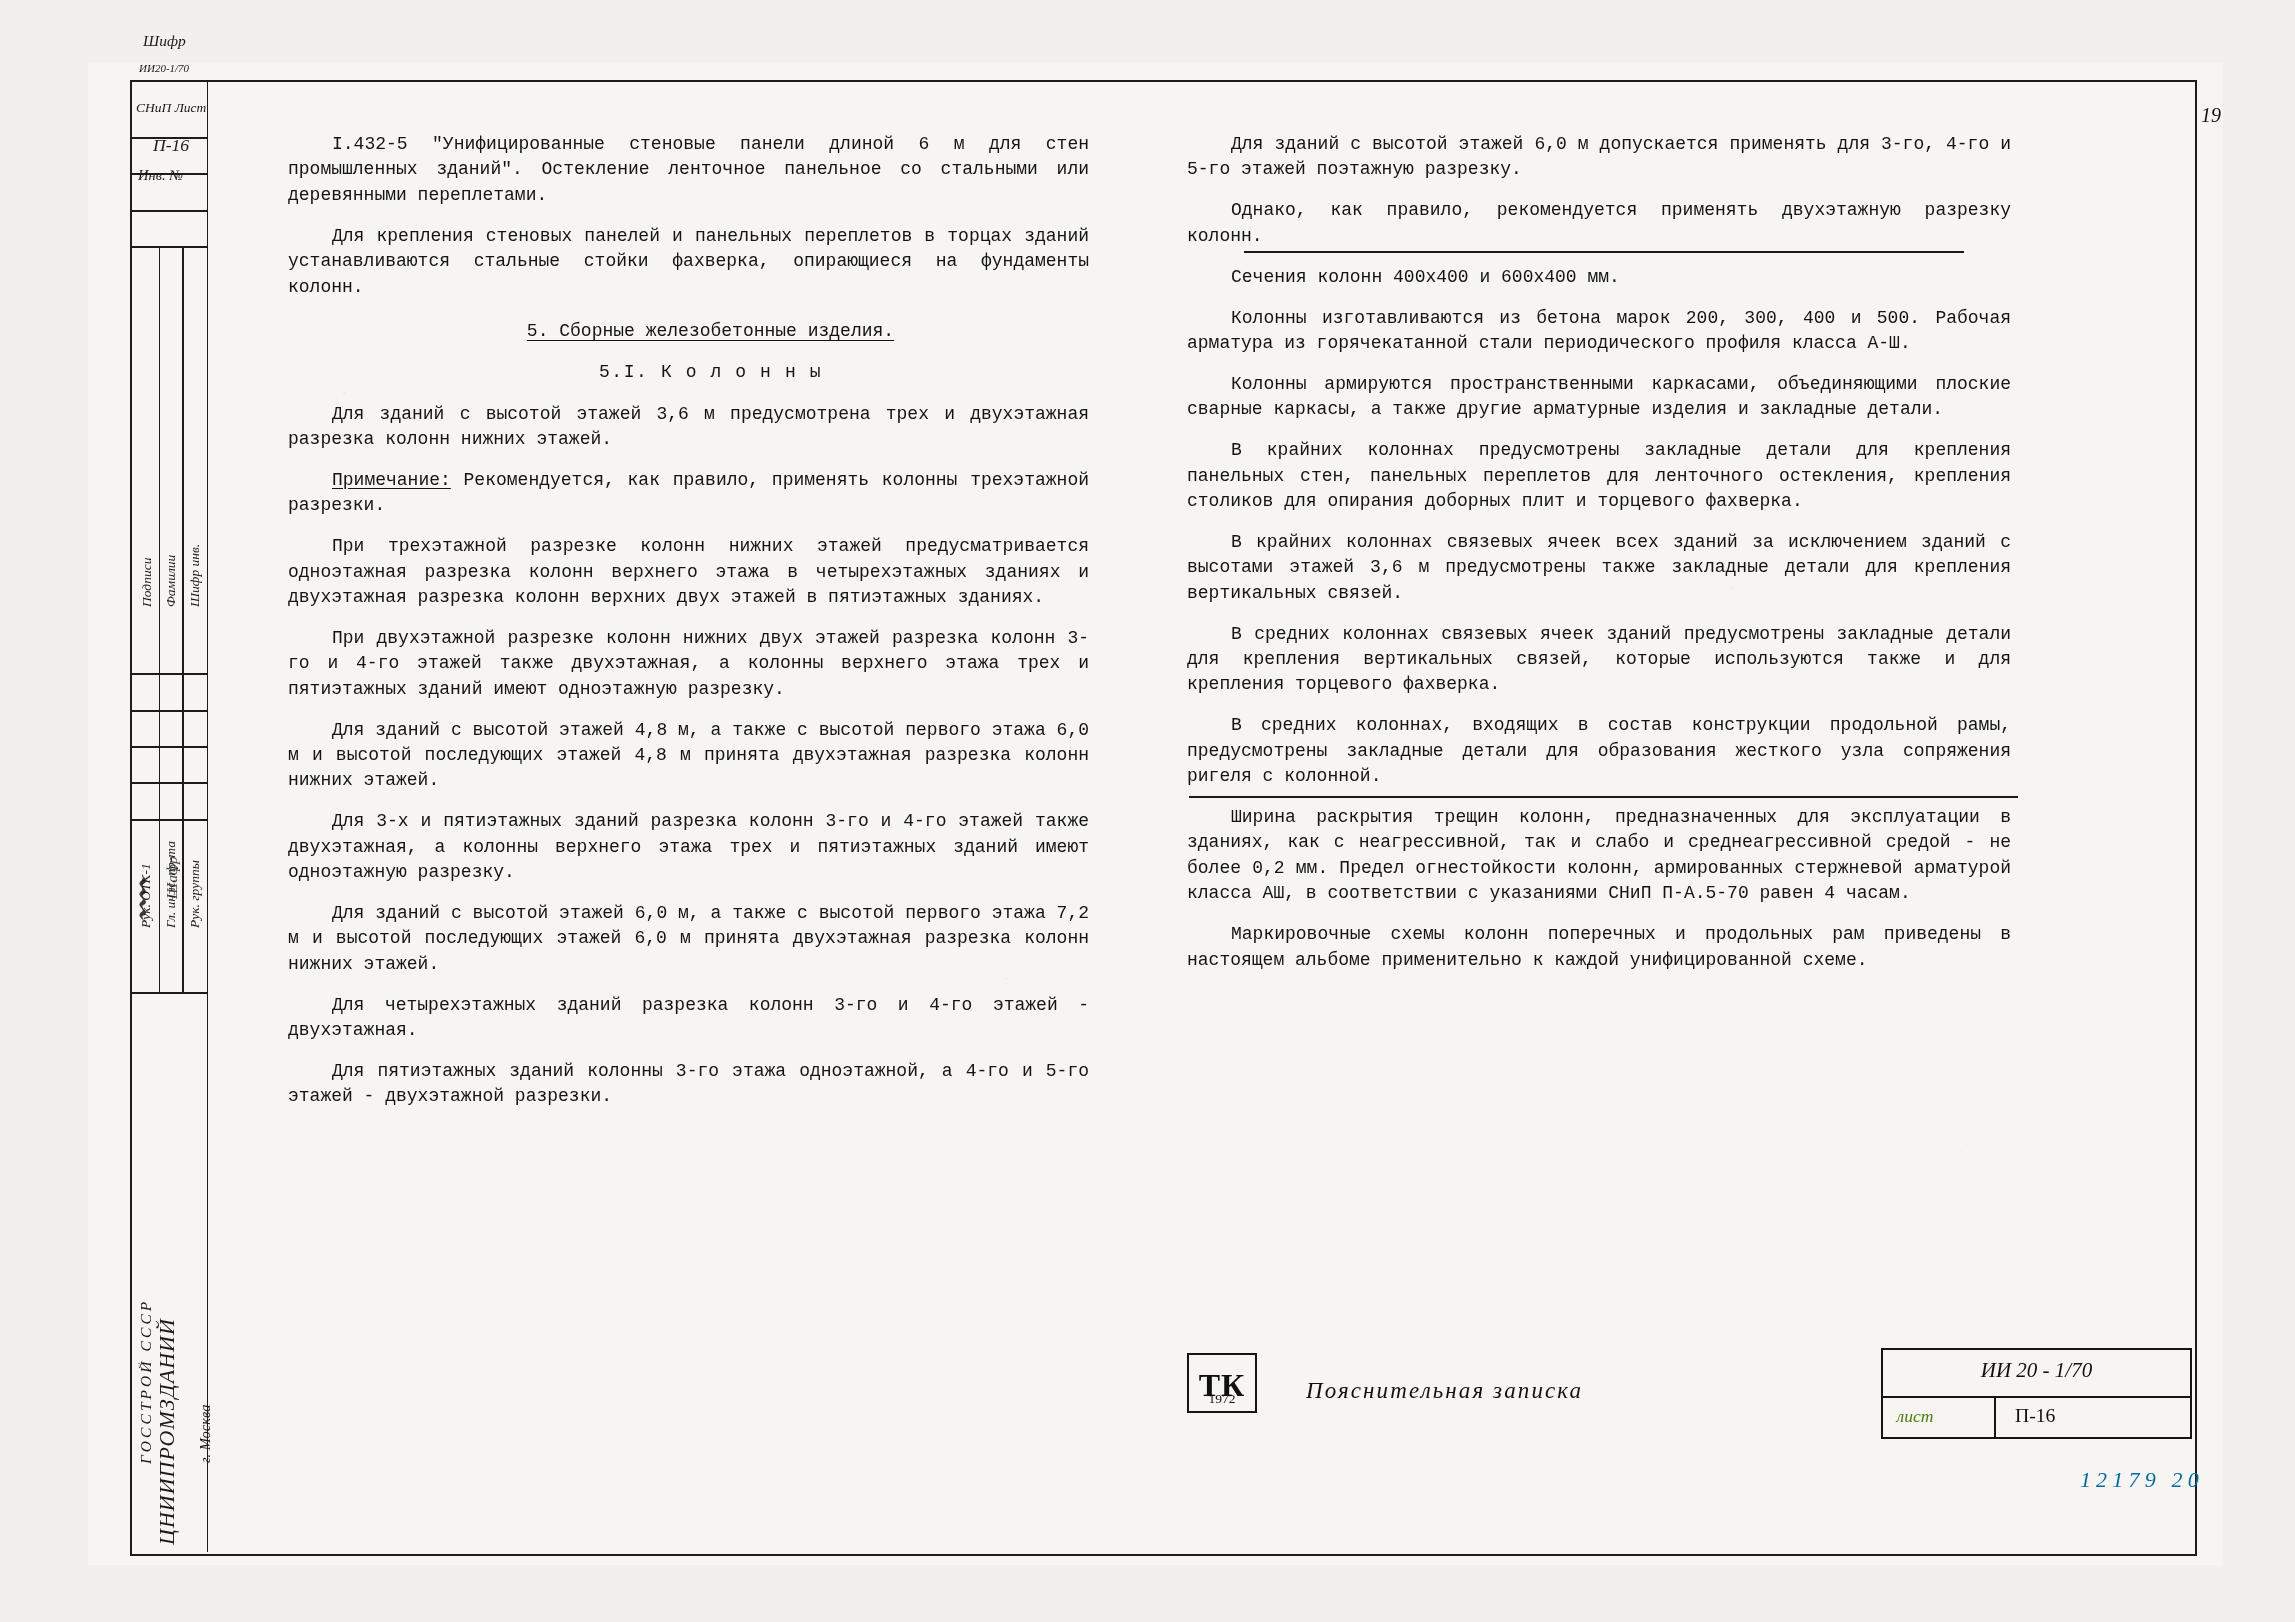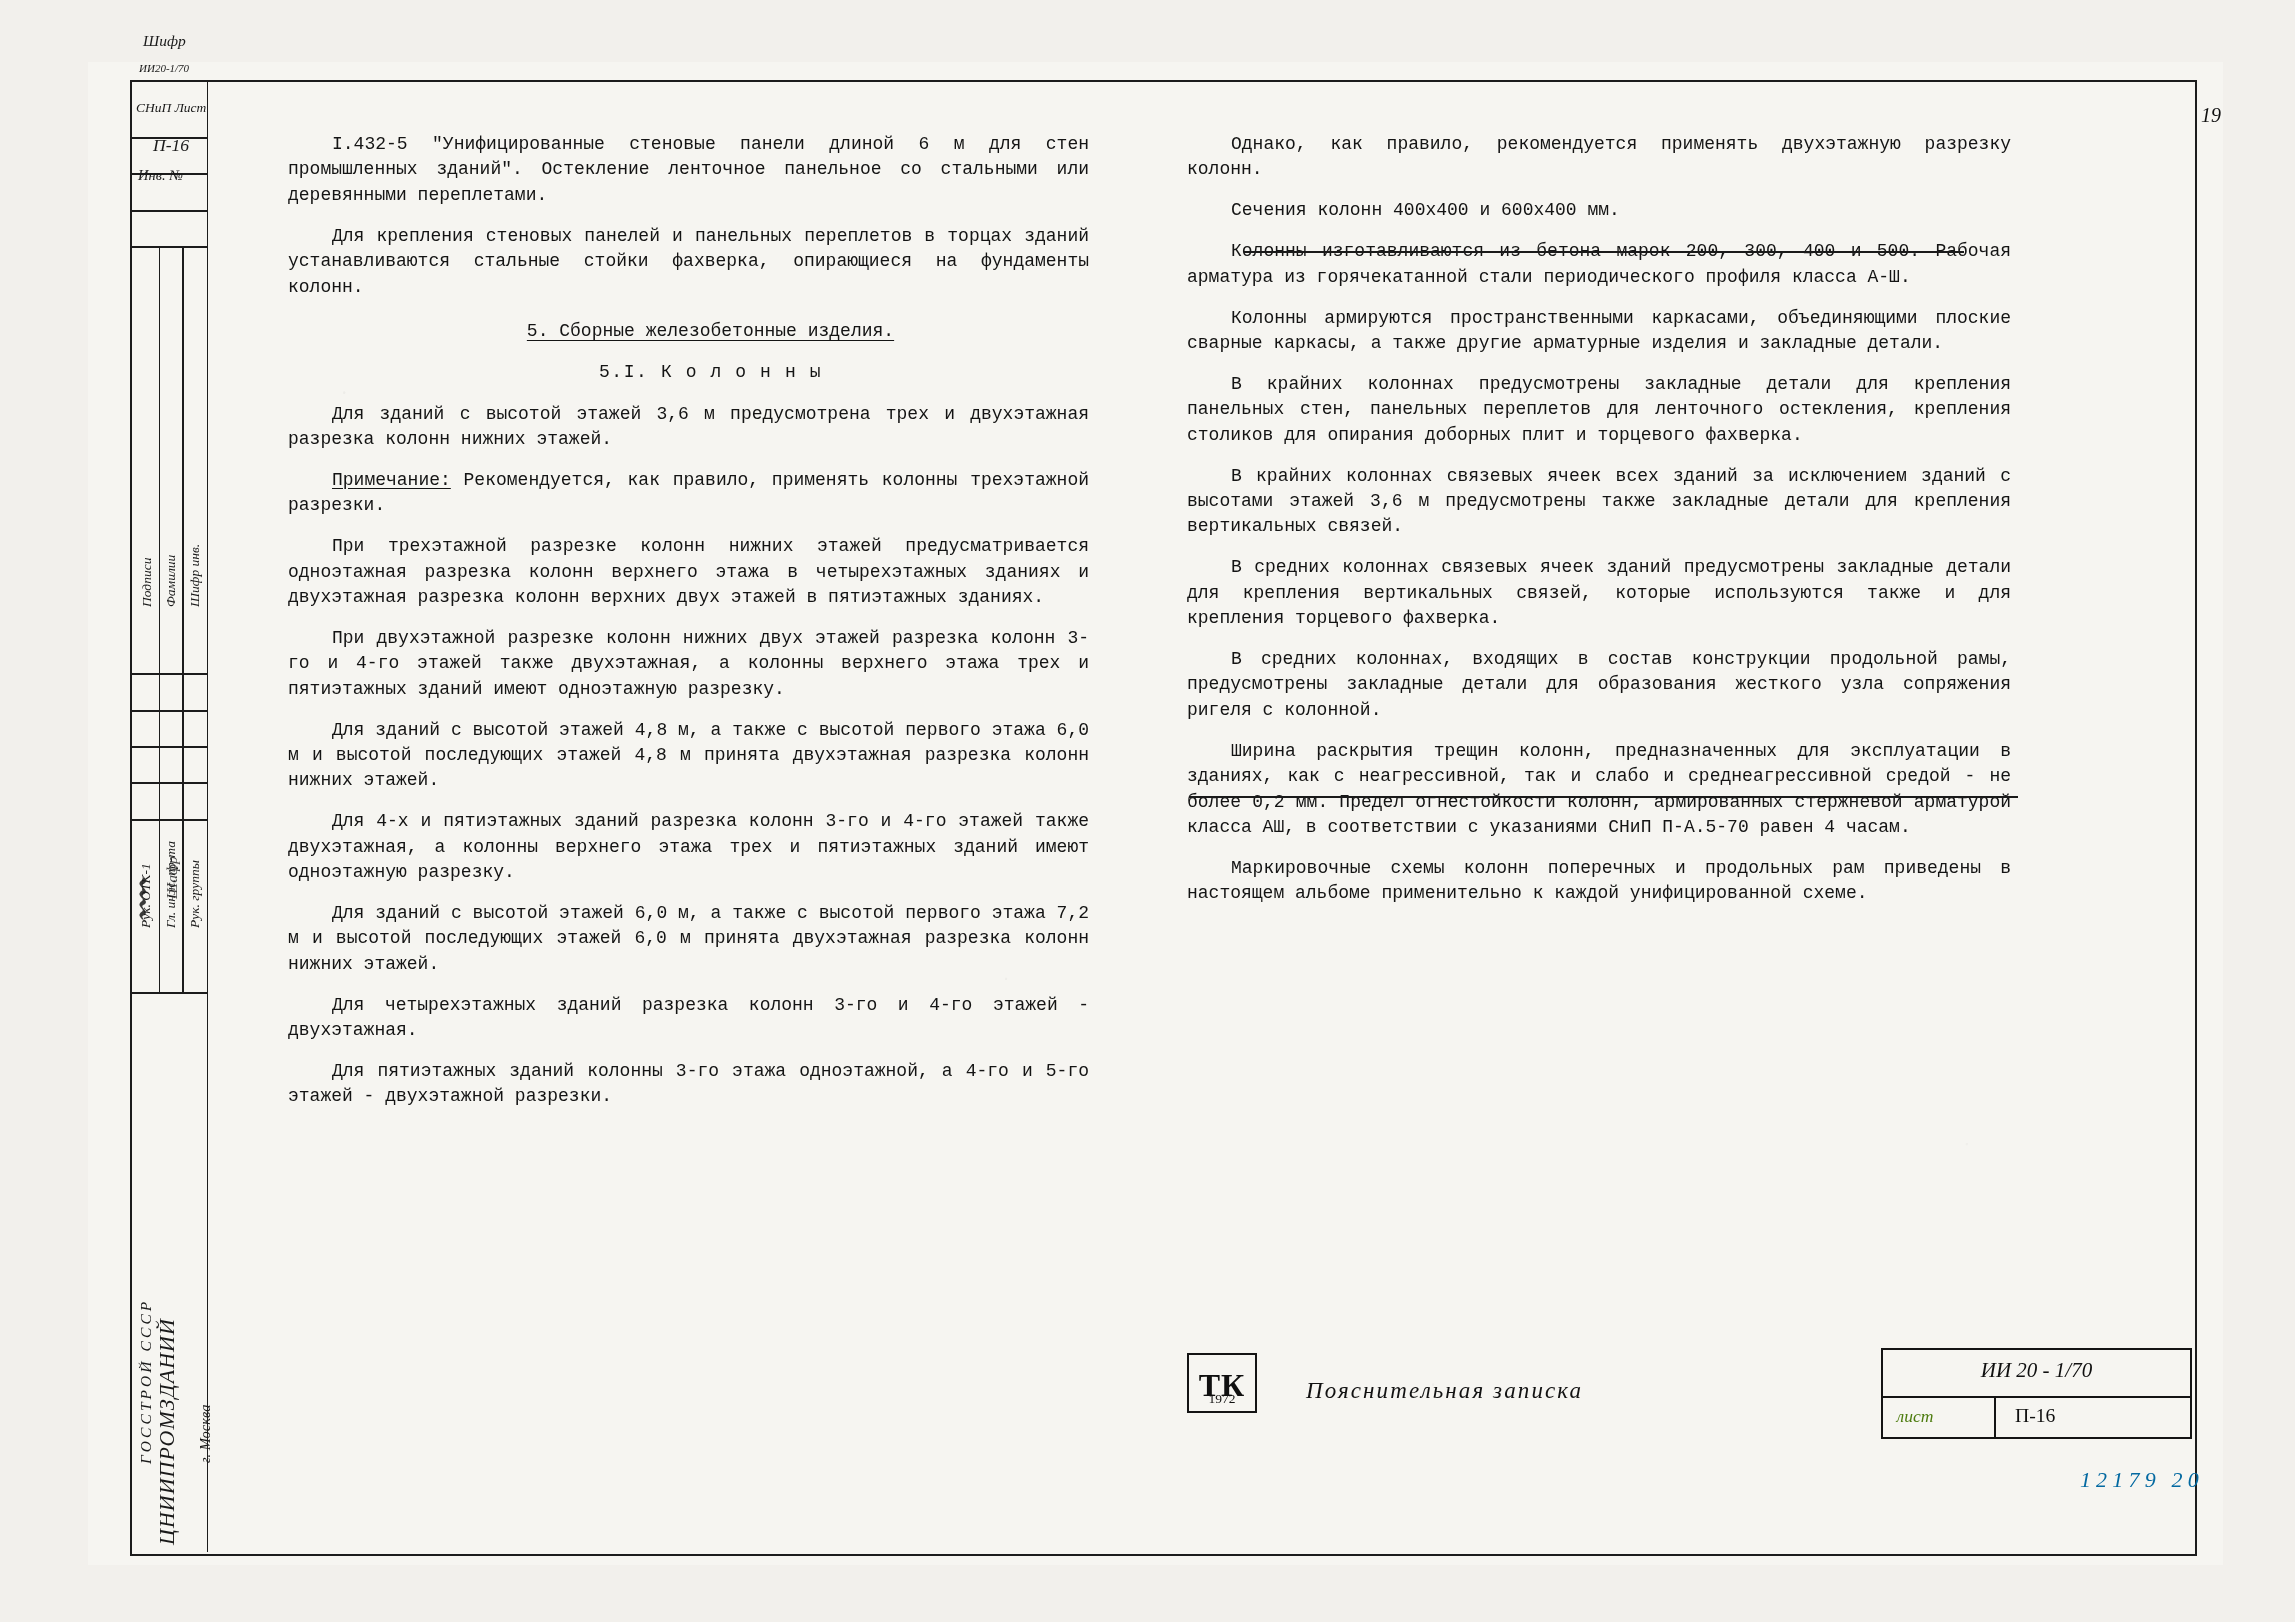--- a/index.html
+++ b/index.html
@@ -300,27 +300,28 @@
   <div class="col col-left">
     <p class="para">I.432-5 "Унифицированные стеновые панели длиной 6 м для стен промышленных зданий". Остекление ленточное панельное со стальными или деревянными переплетами.</p>
     <p class="para">Для крепления стеновых панелей и панельных переплетов в торцах зданий устанавливаются стальные стойки фахверка, опирающиеся на фундаменты колонн.</p>
     <p class="para heading">5. Сборные железобетонные изделия.</p>
     <p class="para heading2">5.I. К о л о н н ы</p>
     <p class="para">Для зданий с высотой этажей 3,6 м предусмотрена трех и двухэтажная разрезка колонн нижних этажей.</p>
     <p class="note"><span class="u">Примечание:</span><span> Рекомендуется, как правило, применять колонны трехэтажной разрезки.</span></p>
     <p class="para">При трехэтажной разрезке колонн нижних этажей предусматривается одноэтажная разрезка колонн верхнего этажа в четырехэтажных зданиях и двухэтажная разрезка колонн верхних двух этажей в пятиэтажных зданиях.</p>
     <p class="para">При двухэтажной разрезке колонн нижних двух этажей разрезка колонн 3-го и 4-го этажей также двухэтажная, а колонны верхнего этажа трех и пятиэтажных зданий имеют одноэтажную разрезку.</p>
     <p class="para">Для зданий с высотой этажей 4,8 м, а также с высотой первого этажа 6,0 м и высотой последующих этажей 4,8 м принята двухэтажная разрезка колонн нижних этажей.</p>
-    <p class="para">Для 4-х и пятиэтажных зданий разрезка колонн 3-го и 4-го этажей также двухэтажная, а колонны верхнего этажа трех и пятиэтажных зданий имеют одноэтажную разрезку.</p>
+    <p class="para">Для 3-х и пятиэтажных зданий разрезка колонн 3-го и 4-го этажей также двухэтажная, а колонны верхнего этажа трех и пятиэтажных зданий имеют одноэтажную разрезку.</p>
     <p class="para">Для зданий с высотой этажей 6,0 м, а также с высотой первого этажа 7,2 м и высотой последующих этажей 6,0 м принята двухэтажная разрезка колонн нижних этажей.</p>
     <p class="para">Для четырехэтажных зданий разрезка колонн 3-го и 4-го этажей - двухэтажная.</p>
     <p class="para">Для пятиэтажных зданий колонны 3-го этажа одноэтажной, а 4-го и 5-го этажей - двухэтажной разрезки.</p>
   </div>
 
   <div class="col col-right">
+    <p class="para">Для зданий с высотой этажей 6,0 м допускается применять для 3-го, 4-го и 5-го этажей поэтажную разрезку.</p>
     <p class="para">Однако, как правило, рекомендуется применять двухэтажную разрезку колонн.</p>
     <p class="para">Сечения колонн 400х400 и 600х400 мм.</p>
     <p class="para">Колонны изготавливаются из бетона марок 200, 300, 400 и 500. Рабочая арматура из горячекатанной стали периодического профиля класса А-Ш.</p>
     <p class="para">Колонны армируются пространственными каркасами, объединяющими плоские сварные каркасы, а также другие арматурные изделия и закладные детали.</p>
     <p class="para">В крайних колоннах предусмотрены закладные детали для крепления панельных стен, панельных переплетов для ленточного остекления, крепления столиков для опирания доборных плит и торцевого фахверка.</p>
     <p class="para">В крайних колоннах связевых ячеек всех зданий за исключением зданий с высотами этажей 3,6 м предусмотрены также закладные детали для крепления вертикальных связей.</p>
     <p class="para">В средних колоннах связевых ячеек зданий предусмотрены закладные детали для крепления вертикальных связей, которые используются также и для крепления торцевого фахверка.</p>
     <p class="para">В средних колоннах, входящих в состав конструкции продольной рамы, предусмотрены закладные детали для образования жесткого узла сопряжения ригеля с колонной.</p>
     <p class="para">Ширина раскрытия трещин колонн, предназначенных для эксплуатации в зданиях, как с неагрессивной, так и слабо и среднеагрессивной средой - не более 0,2 мм. Предел огнестойкости колонн, армированных стержневой арматурой класса АШ, в соответствии с указаниями СНиП П-А.5-70 равен 4 часам.</p>
     <p class="para">Маркировочные схемы колонн поперечных и продольных рам приведены в настоящем альбоме применительно к каждой унифицированной схеме.</p>

